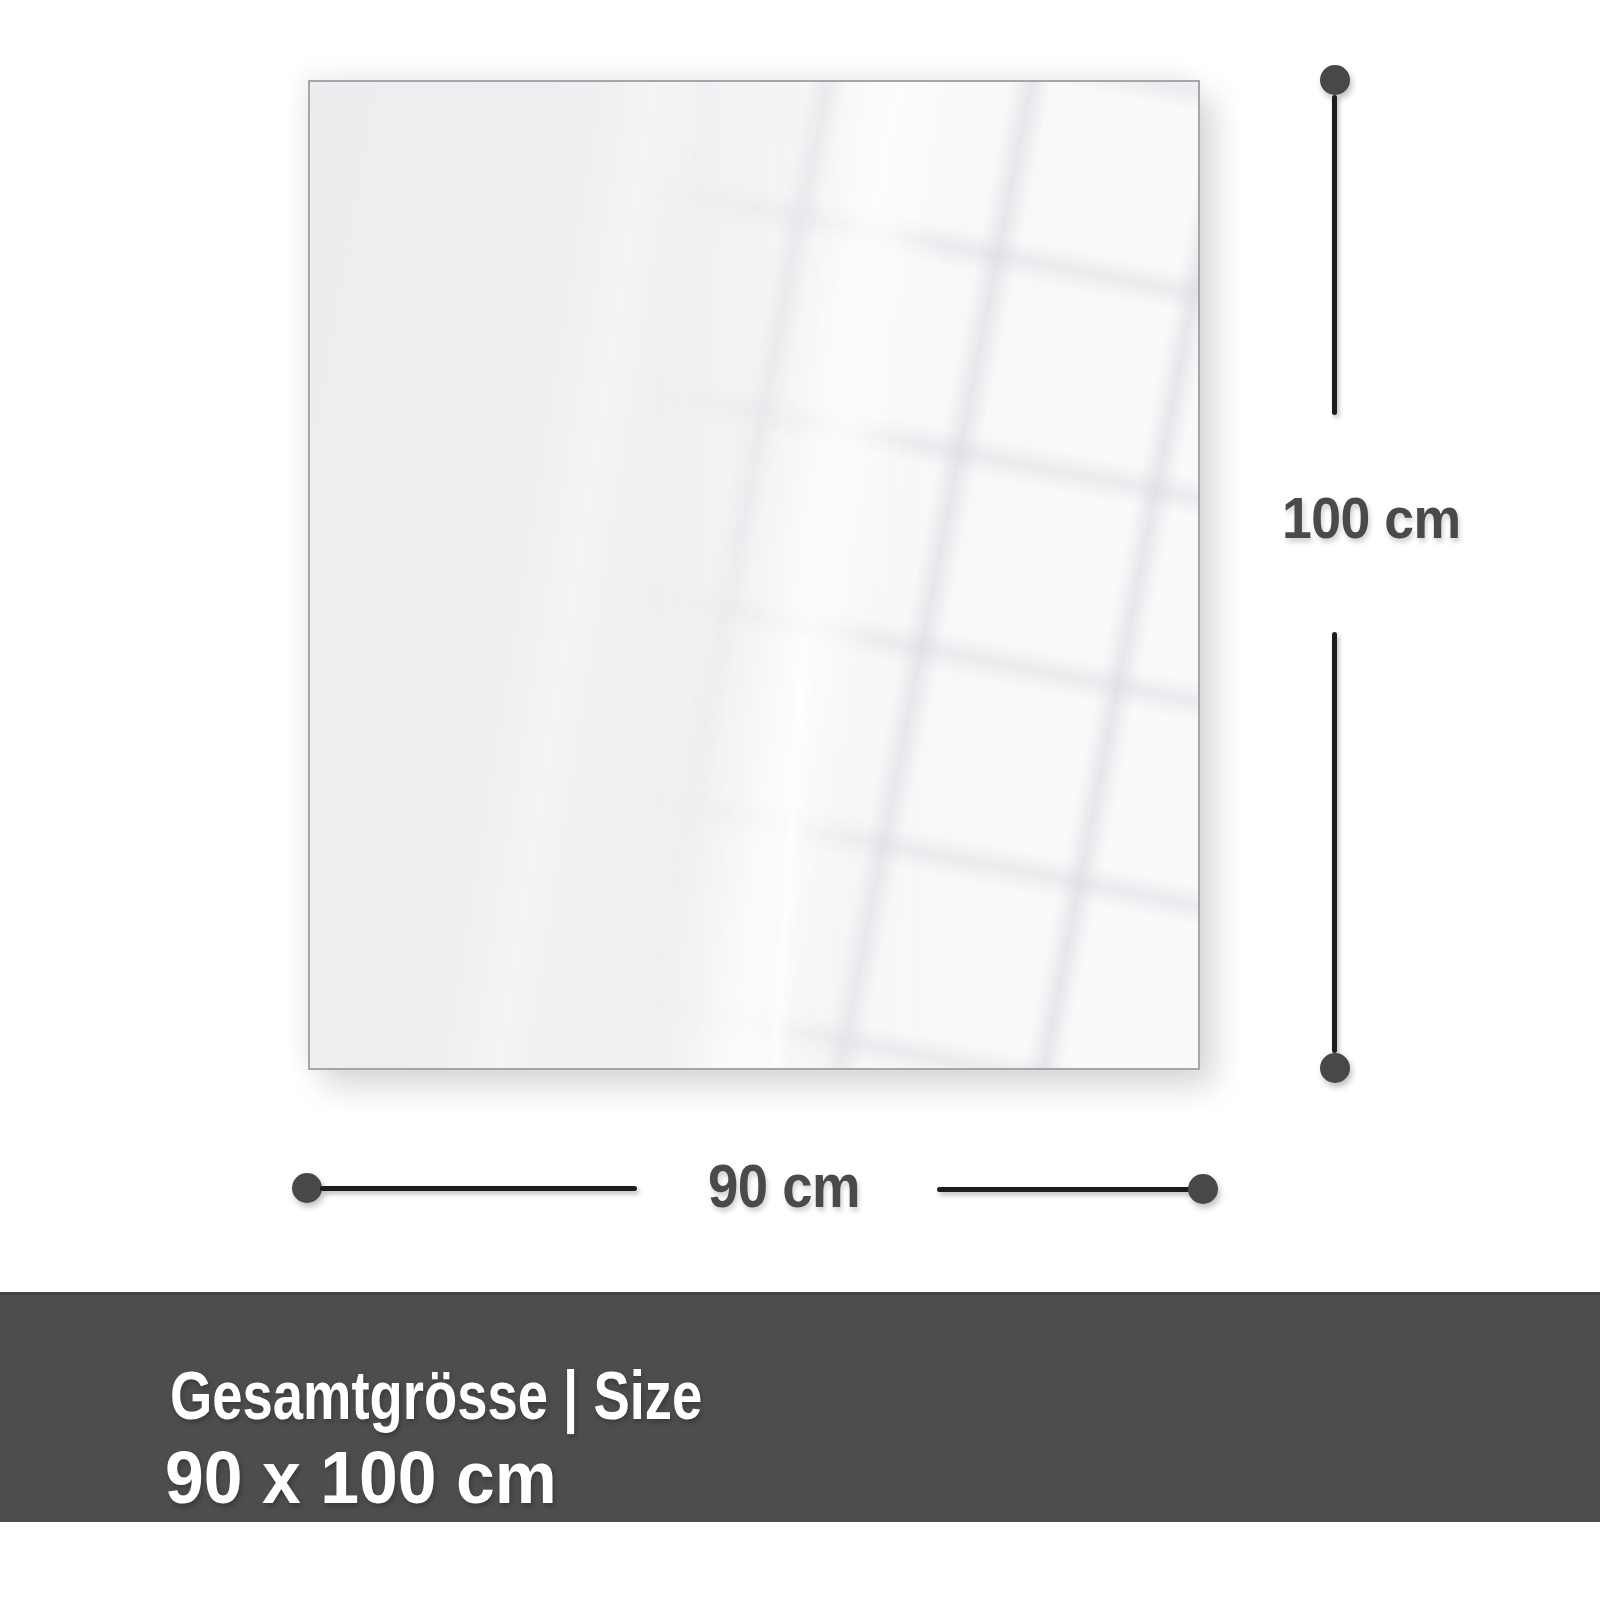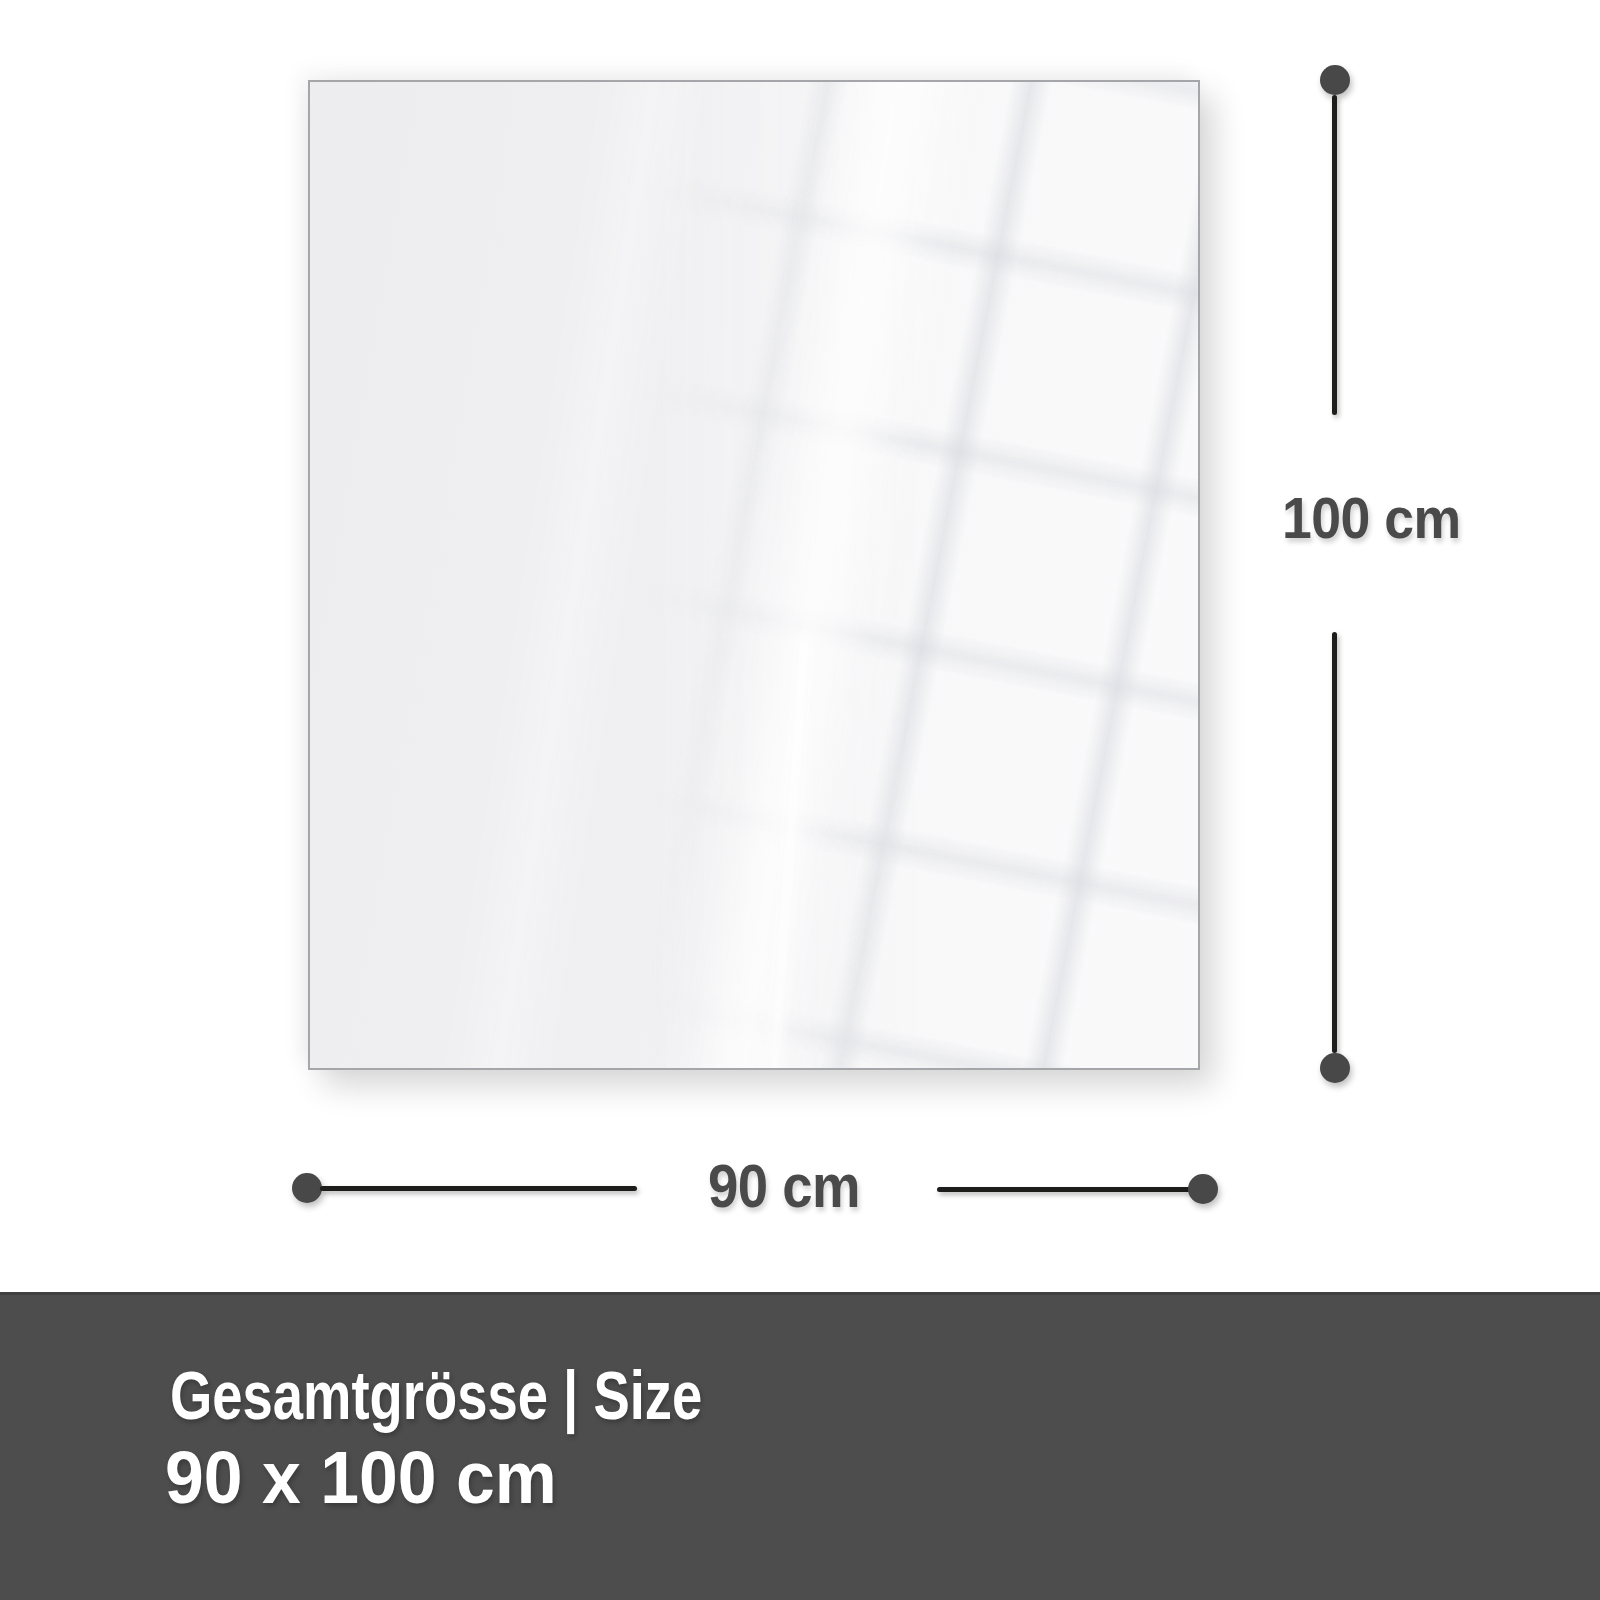--- a/index.html
+++ b/index.html
@@ -110,21 +110,21 @@
   
   .h-dot-left  { left: 292px;  top: 1173px; }
   .h-dot-right { left: 1188px; top: 1174px; }
   .h-line-left  { left: 320px; top: 1186px; width: 317px; }
   .h-line-right { left: 937px; top: 1187px; width: 253px; }
 
   
   .size-footer {
     position: absolute;
     left: 0; top: 1292px;
-    width: 1600px; height: 308px;
+    width: 1600px; height: 230px;
     box-sizing: border-box;
     background: var(--footer-background, #4d4d4d);
     border-top: 3px solid #404040;
   }
   .footer-heading {
     position: absolute;
     left: 170px; top: 66px;
     font-size: 68px;
     font-weight: bold;
     line-height: 1;

